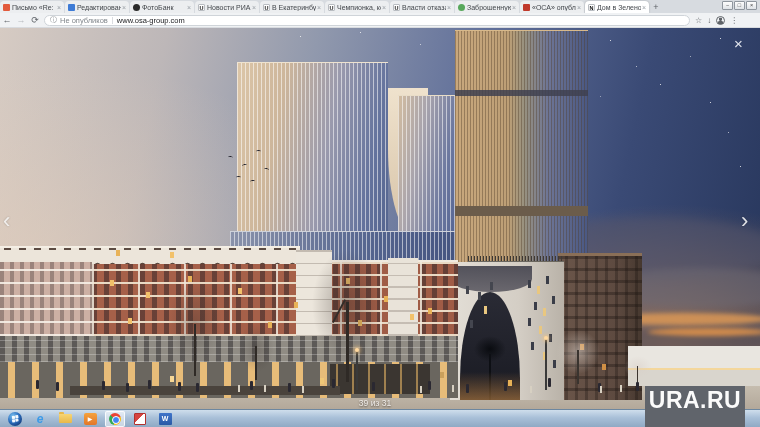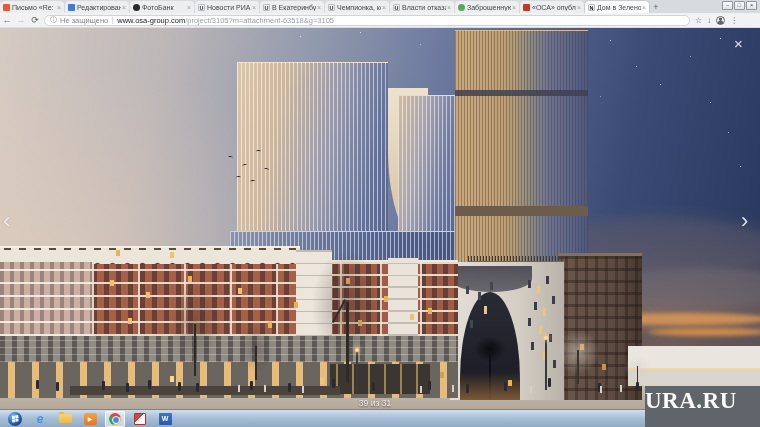--- a/index.html
+++ b/index.html
@@ -169,22 +169,22 @@
   .lampA { left:356px; top:322px; height:40px; }
   .lampB { left:545px; top:310px; height:52px; }
   .lamp::after { content:""; position:absolute; left:-1.5px; top:-2px; width:4px; height:4px; border-radius:50%;
     background:#ffd9a0; box-shadow:0 0 4px 1px rgba(255,200,120,.8); }
 
   .v-close { left:734px; top:8px; z-index:10; font-size:15px; color:#e3e6ee; line-height:1; cursor:pointer; }
   .v-prev { left:3px; top:180px; z-index:10; font-size:22px; color:rgba(255,255,255,.8); text-shadow:0 0 2px rgba(0,0,0,.25); cursor:pointer; }
   .v-next { left:741px; top:180px; z-index:10; font-size:22px; color:rgba(255,255,255,.85); text-shadow:0 0 2px rgba(0,0,0,.25); cursor:pointer; }
   .v-counter { left:330px; top:370px; width:90px; z-index:10; text-align:center; font-size:8.5px; color:#f0ece8; text-shadow:0 1px 2px rgba(0,0,0,.55); }
 
-  .wm-plate { position:absolute; left:645px; top:386px; width:115px; height:41px; background:#60646b; z-index:30;
-    display:flex; justify-content:flex-start;font-family:Liberation Serif, serif; }
+  .wm-plate { position:absolute; left:645px; top:386px; width:100px; height:41px; background:#60646b; z-index:30;
+    display:flex; justify-content:center; }
   .wm-text { font-size:23px; font-weight:bold; letter-spacing:.5px; color:#fbfbfb; line-height:1; margin-top:3px; }
 
   
   .taskbar { position:absolute; left:0; top:409px; width:760px; height:18px; z-index:20;
     background:linear-gradient(#cfdeec,#a9c0d8 45%,#8fa9c4); border-top:1px solid #6d87a0; display:flex; align-items:center; }
   .tb-item { position:relative; width:20px; height:16px; margin-left:5px; display:flex; align-items:center; justify-content:center; border-radius:2px; flex:none; }
   .tb-item.active { background:rgba(255,255,255,.5); border:1px solid rgba(255,255,255,.8); }
   .orb { width:14px; height:14px; border-radius:50%;
     background:radial-gradient(circle at 35% 30%, #7ec3f0, #2b6fc0 45%, #173e7e 80%); position:relative; }
   .orb::after { content:""; position:absolute; left:4px; top:4px; width:2.6px; height:2.6px; background:rgba(255,255,255,.95); border-radius:.5px;
@@ -262,24 +262,23 @@
     <span class="win-btn">□</span>
     <span class="win-btn">×</span>
   </div>
 
   <div class="toolbar">
     <span class="nav-btn">←</span>
     <span class="nav-btn disabled">→</span>
     <span class="nav-btn">⟳</span>
     <div class="addr-bar">
       <span class="info-ic">ⓘ</span>
-      <span class="sec-label">Не защищено</span>
+      <span class="sec-label">Не опубликов</span>
       <span class="addr-sep"></span>
       <span class="url-host">www.osa-group.com</span>
-      <span class="url-path">/project/3105?m=attachment-63518&amp;g=3105</span>
     </div>
     <div class="tb-right">
       <span class="tb-ric">☆</span>
       <span class="tb-ric">↓</span>
       <span class="profile-ic"></span>
       <span class="tb-ric">⋮</span>
     </div>
   </div>
 
   <div class="scene">

